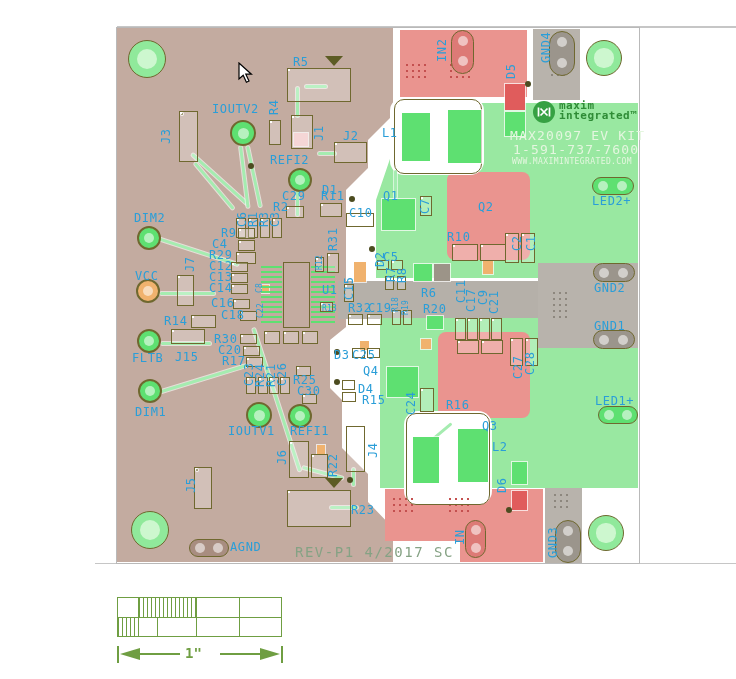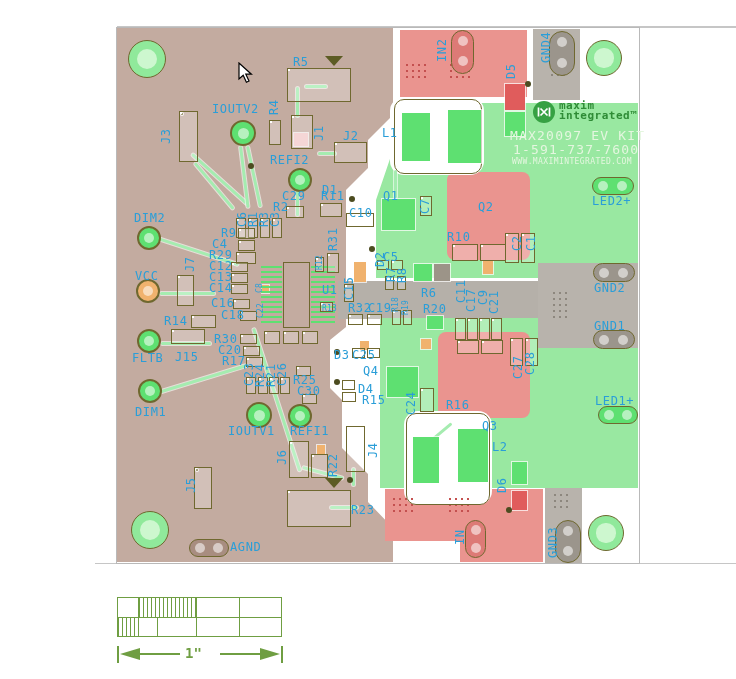--- a/index.html
+++ b/index.html
@@ -562,20 +562,21 @@
     <svg width="24" height="24" style="position:absolute;left:0;top:0;">
       <circle cx="12" cy="12" r="11" fill="#36a143"></circle>
       <path d="M6.5 7.5 v9 M17.5 7.5 v9 M8.5 8.5 l7 7 M15.5 8.5 l-7 7" stroke="#fff" stroke-width="1.7" fill="none"></path>
     </svg>
   </div>
   <div class="silk" style="left:559px;top:100px;font-size:11px;font-weight:bold;color:#2f8c36;letter-spacing:.5px;">maxim</div>
   <div class="silk" style="left:559px;top:110px;font-size:11px;font-weight:bold;color:#2f8c36;letter-spacing:.5px;">integrated™</div>
   <div class="silk" style="left:510px;top:129px;font-size:13px;">MAX20097 EV KIT</div>
   <div class="silk" style="left:513px;top:143px;font-size:13px;">1-591-737-7600</div>
   <div class="silk" style="left:512px;top:158px;font-size:8px;letter-spacing:.4px;">WWW.MAXIMINTEGRATED.COM</div>
+  <div style="left:295px;top:544px;font-size:14px;color:#85a284;letter-spacing:1.5px;white-space:nowrap;">REV-P1 4/2017 SC</div>
 
   <div style="left:117px;top:597px;width:165px;height:40px;border:1.5px solid #6f9e42;background:#fff;">
     <div id="sb-r1" style="left:0;top:0;width:100%;height:50%;display:flex;position:absolute;">
         <div style="position: static; width: 21px; border-right: 1.5px solid rgb(111, 158, 66);"></div>
         <div class="hatch" style="position: static; width: 59px; border-right: 1.5px solid rgb(111, 158, 66);"></div>
         <div style="position: static; width: 43px; border-right: 1.5px solid rgb(111, 158, 66);"></div>
         <div style="position: static; width: 42px; border-right: none;"></div>
       </div>
     <div id="sb-r2" style="left:0;top:50%;width:100%;height:50%;display:flex;position:absolute;border-top:1.5px solid #6f9e42;">
         <div class="hatch" style="position: static; width: 21px; border-right: 1.5px solid rgb(111, 158, 66);"></div>

